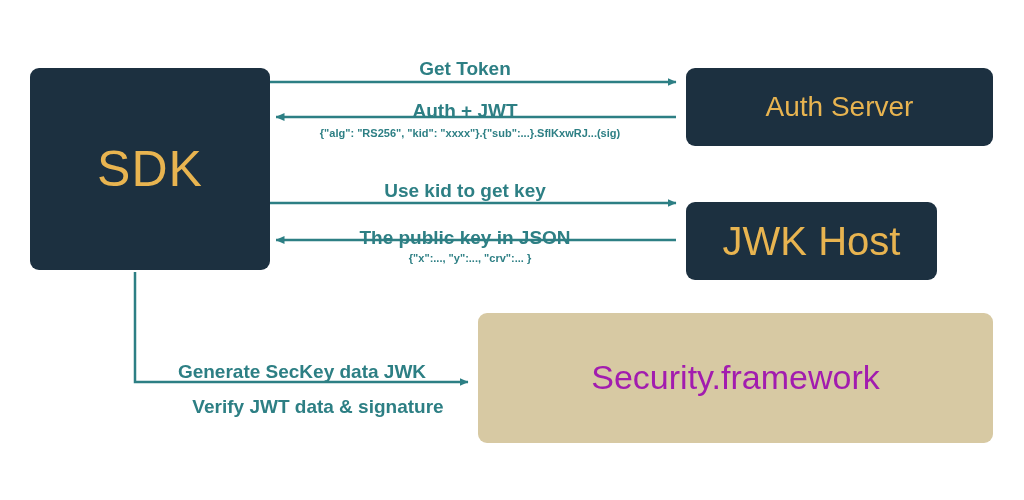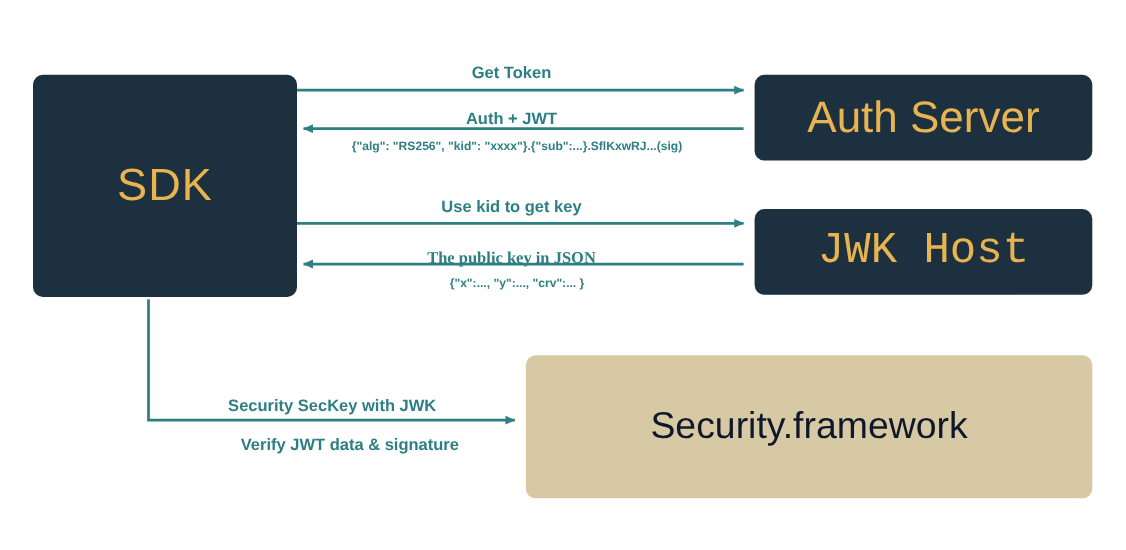--- a/index.html
+++ b/index.html
@@ -27,41 +27,39 @@
     text-align: center;
     line-height: 1.05;
     white-space: nowrap;
   }
   .node-dark {
     background: #1c3040;
     color: #e8b450;
   }
   .node-tan {
     background: #d7c9a3;
-    color: #0f172a;
-    margin-top: 10px;
+    color: #a21caf;
   }
 
   #node-sdk {
     left: 30px;  top: 68px;
     width: 240px; height: 202px;
-    font-size: 41px;
+    font-size: 50px;
     font-weight: 400;
     letter-spacing: 1px;
   }
   #node-auth {
     left: 686px; top: 68px;
     width: 307px; height: 78px;
-    font-size: 40px;
+    font-size: 28px;
   }
   #node-jwk {
-    left: 686px; top: 190px;
-    width: 307px; height: 78px;
+    left: 686px; top: 202px;
+    width: 251px; height: 78px;
     font-size: 40px;
-    font-family: Liberation Mono, monospace;
   }
   #node-security {
     left: 478px; top: 313px;
     width: 515px; height: 130px;
     font-size: 34px;
   }
 
   
   #connectors {
     position: absolute;
@@ -73,31 +71,31 @@
   
   .edge-label {
     position: absolute;
     color: #2d7f84;
     text-align: center;
     white-space: nowrap;
     font-weight: bold;
     transform: translateX(-50%);
   }
   .label-main {
-    font-size: 15px;
+    font-size: 19px;
   }
   .label-detail {
     font-size: 11px;
   }
 
   #lbl-get-token      { left: 465px; top: 58px;  }
   #lbl-token-jwt      { left: 465px; top: 100px; }
   #lbl-token-jwt-det  { left: 470px; top: 127px; }
   #lbl-use-kid        { left: 465px; top: 180px; text-align: center; }
-  #lbl-public-key     { left: 465px; top: 227px; font-family: Liberation Serif, serif; }
+  #lbl-public-key     { left: 465px; top: 227px; }
   #lbl-public-key-det { left: 470px; top: 252px; }
   #lbl-gen-seckey     { left: 302px; top: 361px; }
   #lbl-verify-jwt     { left: 302px; top: 396px; margin-left: 16px; }
 </style>
 </head>
 <body>
 
 <div id="canvas">
 
   <svg id="connectors" viewBox="0 0 1024 500" xmlns="http://www.w3.org/2000/svg">
@@ -144,17 +142,17 @@
   <div class="edge-label label-main" id="lbl-token-jwt">Auth + JWT</div>
 
   <div class="edge-label label-detail" id="lbl-token-jwt-det">{"alg": "RS256", "kid": "xxxx"}.{"sub":...}.SflKxwRJ...(sig)</div>
 
   <div class="edge-label label-main" id="lbl-use-kid">Use kid to get key</div>
 
   <div class="edge-label label-main" id="lbl-public-key">The public key in JSON</div>
 
   <div class="edge-label label-detail" id="lbl-public-key-det">{"x":..., "y":..., "crv":... }</div>
 
-  <div class="edge-label label-main" id="lbl-gen-seckey">Security SecKey with JWK</div>
+  <div class="edge-label label-main" id="lbl-gen-seckey">Generate SecKey data JWK</div>
 
   <div class="edge-label label-main" id="lbl-verify-jwt">Verify JWT data &amp; signature</div>
 
 </div>
 
 </body></html>

